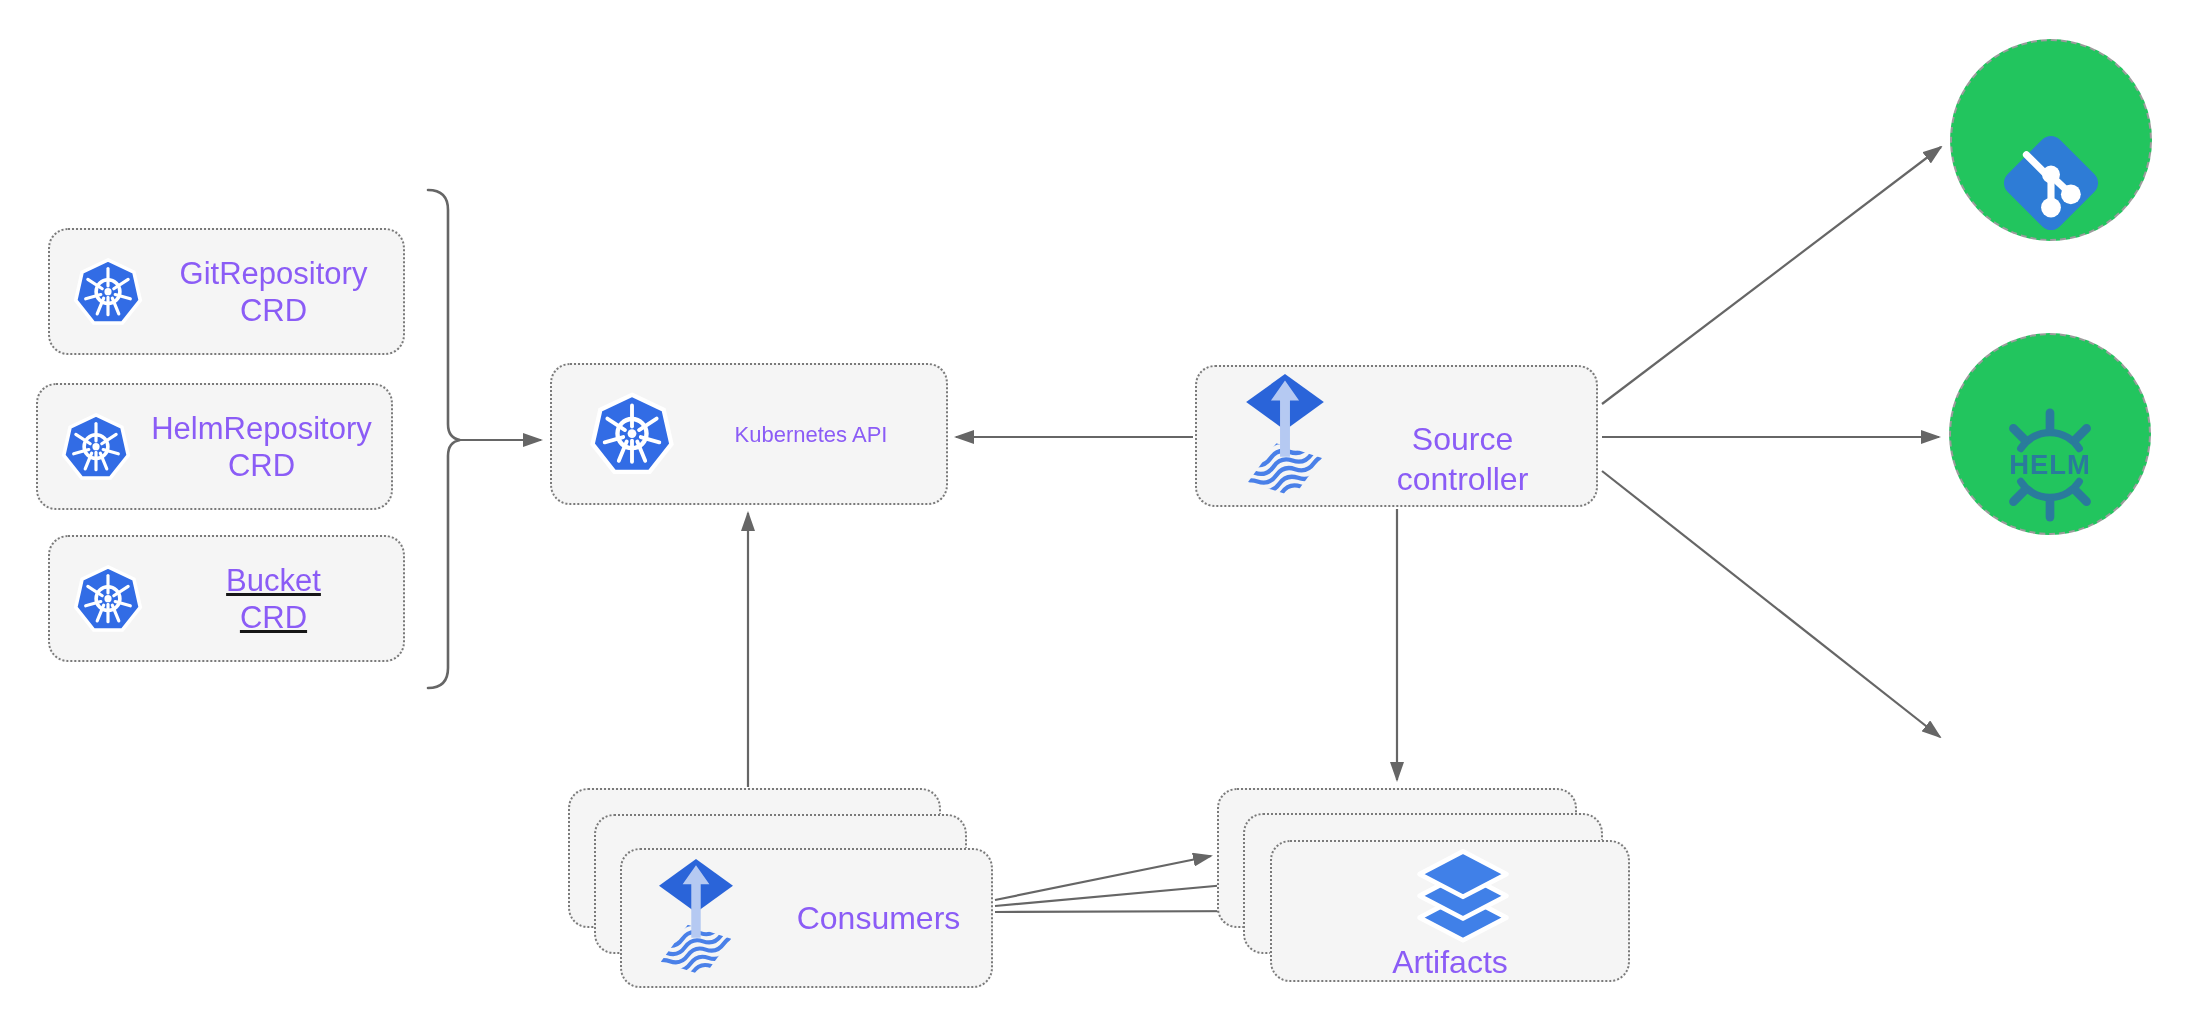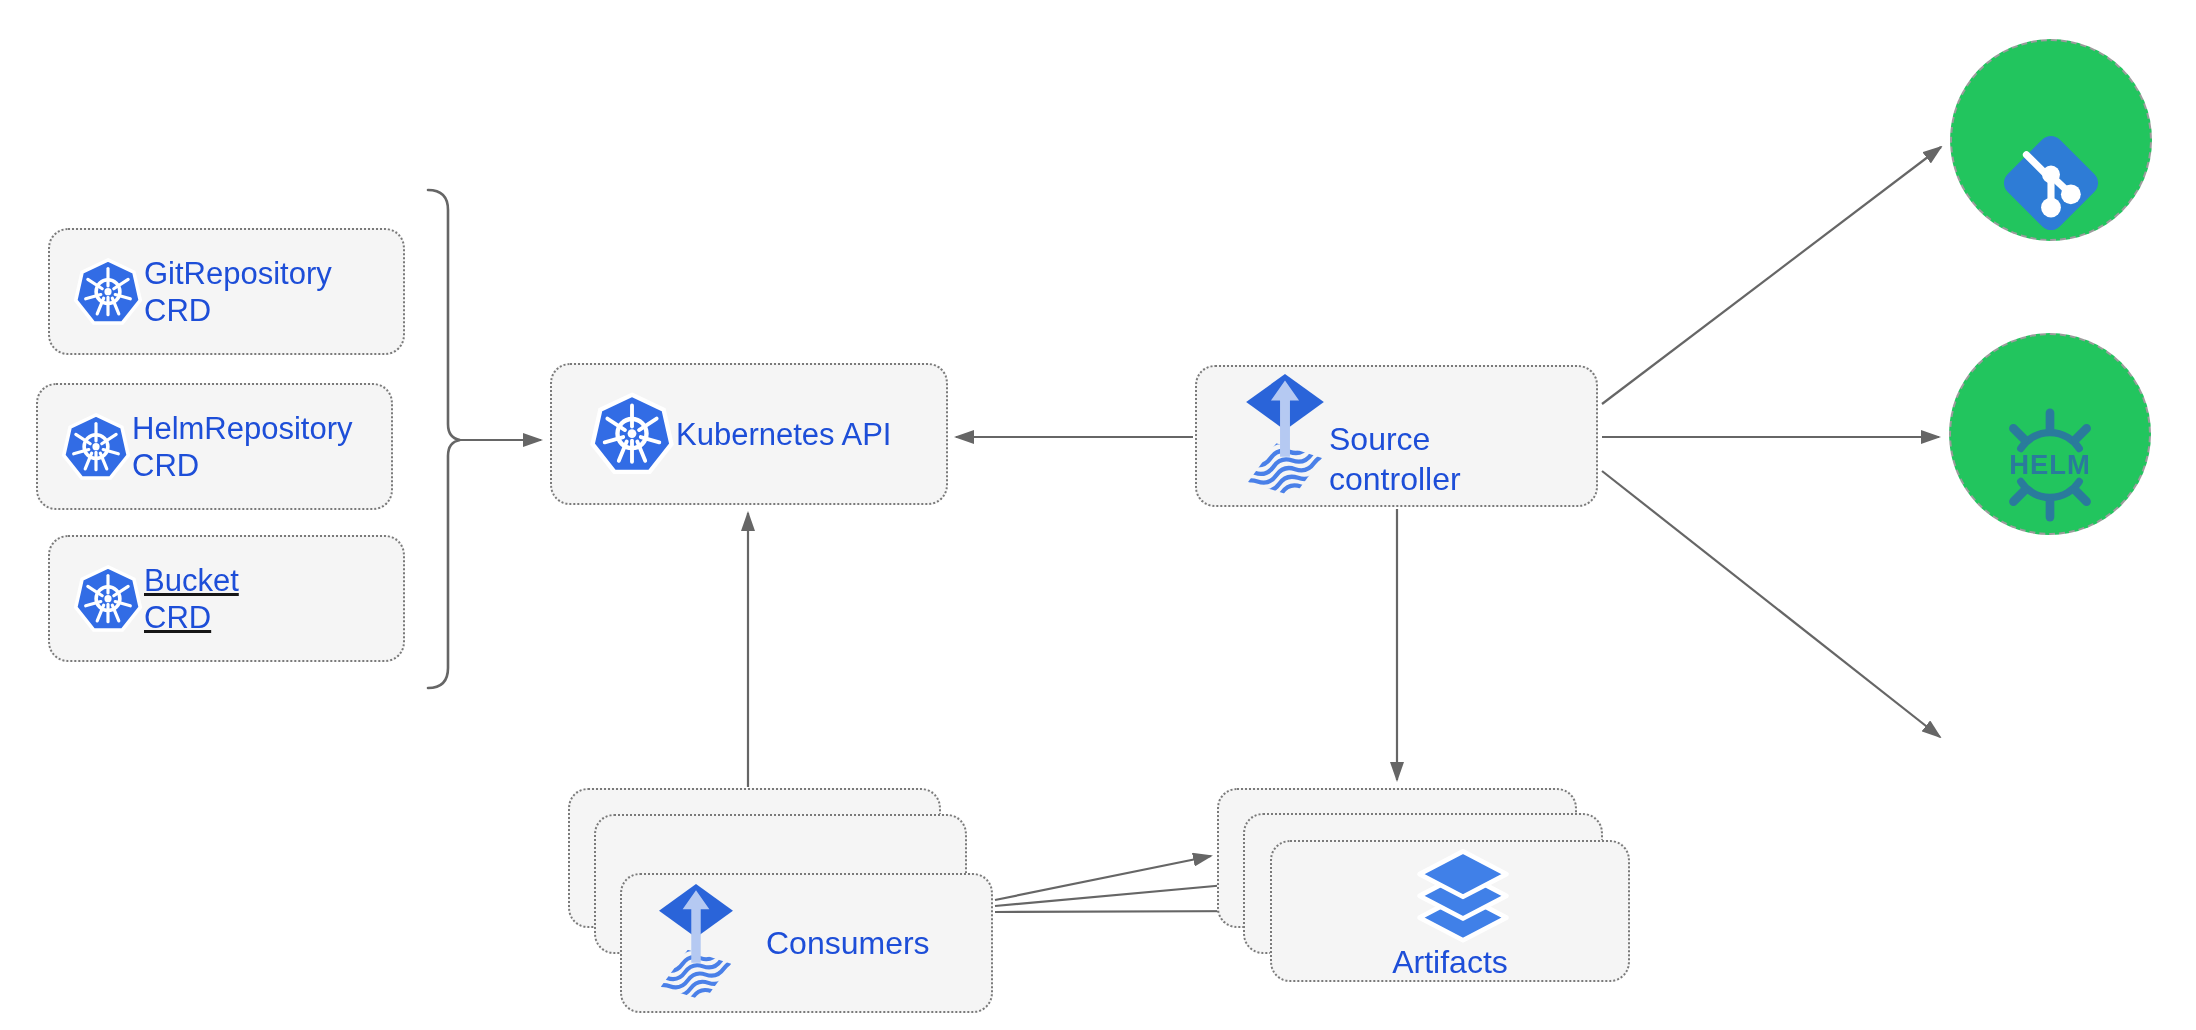--- a/index.html
+++ b/index.html
@@ -8,21 +8,21 @@
     font-family:"Liberation Sans",sans-serif;color:#161616;
   }
   #connectors{position:absolute;left:0;top:0;width:2196px;height:1030px;z-index:1;}
   .node{
     position:absolute;box-sizing:border-box;background:#f5f5f5;
     border:2.5px dotted #7a7a7a;border-radius:20px;z-index:2;
     display:flex;align-items:center;
   }
   .node .icon-wrap{flex:0 0 auto;display:flex;align-items:center;justify-content:center;}
   .node .label{
-    flex:1 1 auto;text-align:left;font-size:30px;line-height:37px;color:#1d4ed8;
+    flex:1 1 auto;text-align:center;font-size:30px;line-height:37px;color:#8b5cf6;
     white-space:nowrap;
   }
   .label .big{font-size:31px;}
   .stack-back,.stack-mid{
     position:absolute;box-sizing:border-box;background:#f5f5f5;
     border:2.5px dotted #7a7a7a;border-radius:20px;z-index:2;
   }
   .endpoint{
     position:absolute;box-sizing:border-box;width:202px;height:202px;border-radius:50%;
     background:#22c55e;border:2.5px dashed #9b9b9b;z-index:2;
@@ -145,21 +145,21 @@
             <line x1="58" y1="44" x2="78" y2="31"></line>
           <line x1="40" y1="52" x2="19" y2="58"></line>
             <line x1="60" y1="52" x2="81" y2="58"></line>
           <line x1="44" y1="57" x2="35" y2="79"></line>
             <line x1="56" y1="57" x2="65" y2="79"></line>
         </g>
         <circle cx="50" cy="48" r="16.5" fill="none" stroke="#ffffff" stroke-width="5"></circle>
         <circle cx="50" cy="48" r="5" fill="#ffffff"></circle>
       </svg>
     </span>
-    <div class="label" style="font-size:31px;">Kubernetes API</div>
+    <div class="label" style="font-size:22px;">Kubernetes API</div>
   </div>
 
   <div class="node" style="left:1195px;top:365px;width:403px;height:142px;">
     <span class="icon-wrap" style="margin-left:44px;">
       <svg width="88" height="124" viewBox="0 0 100 150">
         <defs>
             <clipPath id="fluxclip1">
               <polygon points="50,82 97,116 50,150 3,116"></polygon>
             </clipPath>
           </defs>
@@ -178,21 +178,21 @@
       </svg>
     </span>
     <div class="label" style="font-size:32px;line-height:40px;margin-top:45px;">
       <div>Source</div>
       <div>controller</div>
     </div>
   </div>
 
   <div class="stack-back" style="left:568px;top:788px;width:373px;height:140px;"></div>
   <div class="stack-mid" style="left:594px;top:814px;width:373px;height:140px;"></div>
-  <div class="node" style="left:620px;top:873px;width:373px;height:140px;z-index:3;gap:28px;">
+  <div class="node" style="left:620px;top:848px;width:373px;height:140px;z-index:3;gap:28px;">
     <span class="icon-wrap" style="margin-left:32px;">
       <svg width="84" height="118" viewBox="0 0 100 150">
         <defs>
             <clipPath id="fluxclip2">
               <polygon points="50,82 97,116 50,150 3,116"></polygon>
             </clipPath>
           </defs>
         <polygon points="50,0 97,34 50,68 3,34" fill="#2a64d9"></polygon>
         <g clip-path="url(#fluxclip2)" transform="rotate(-18 50 116)">
           <g stroke="#4a80e8" stroke-width="5.2" fill="none">

